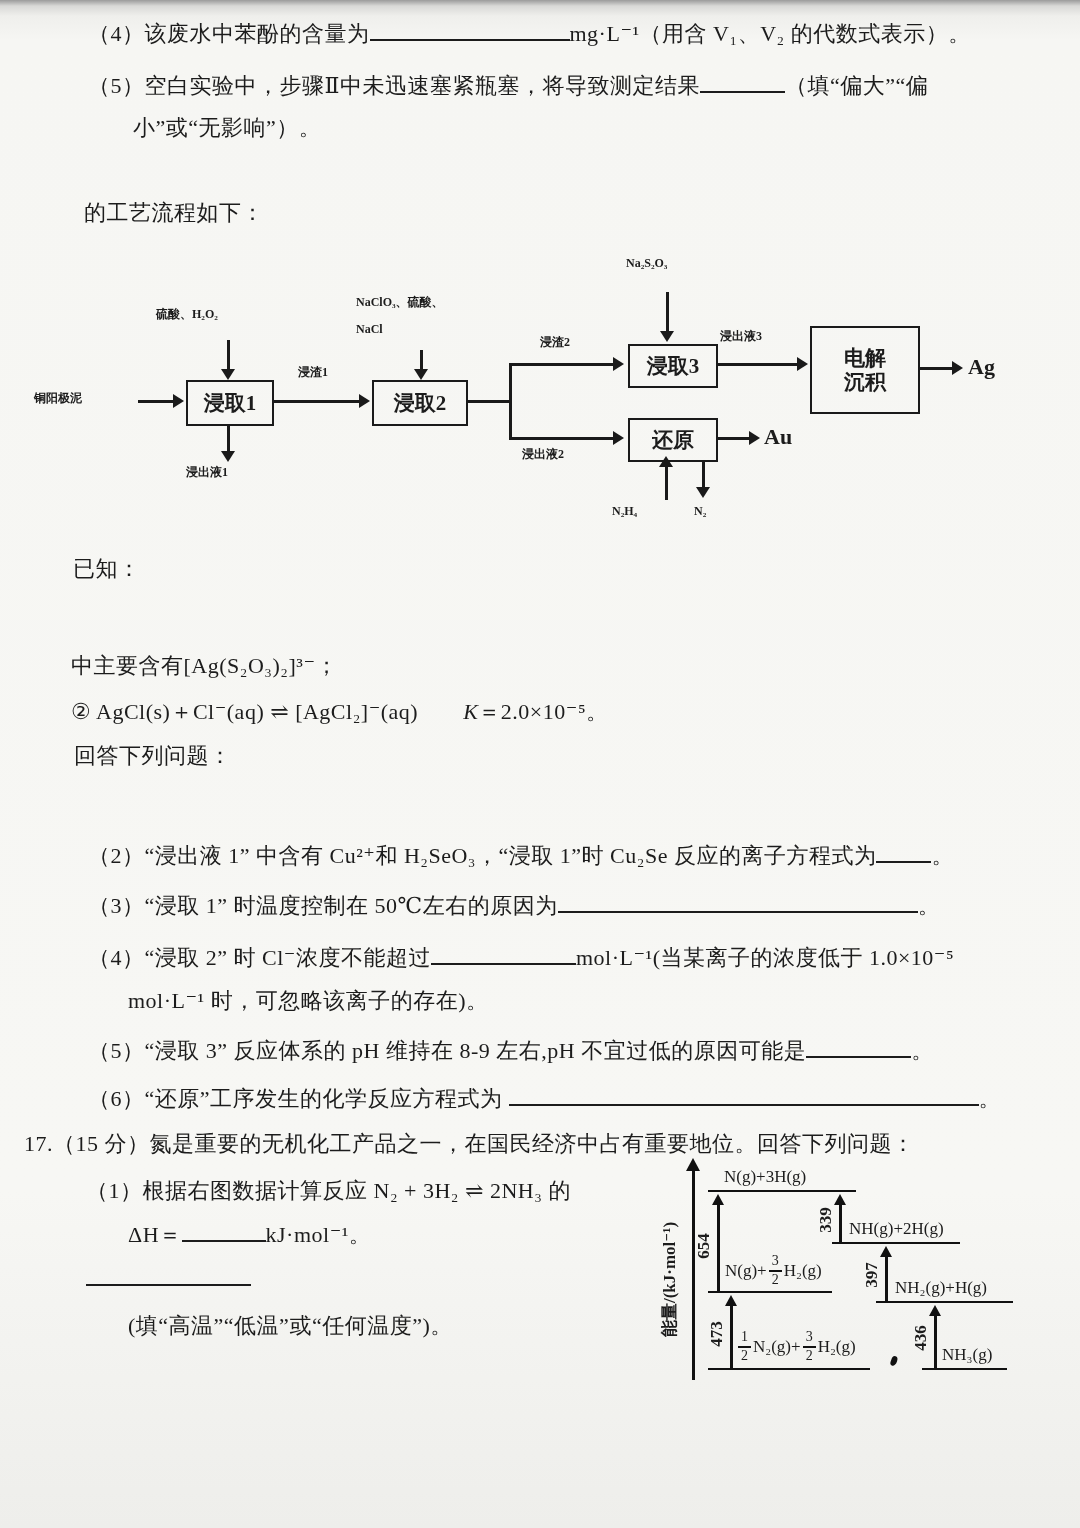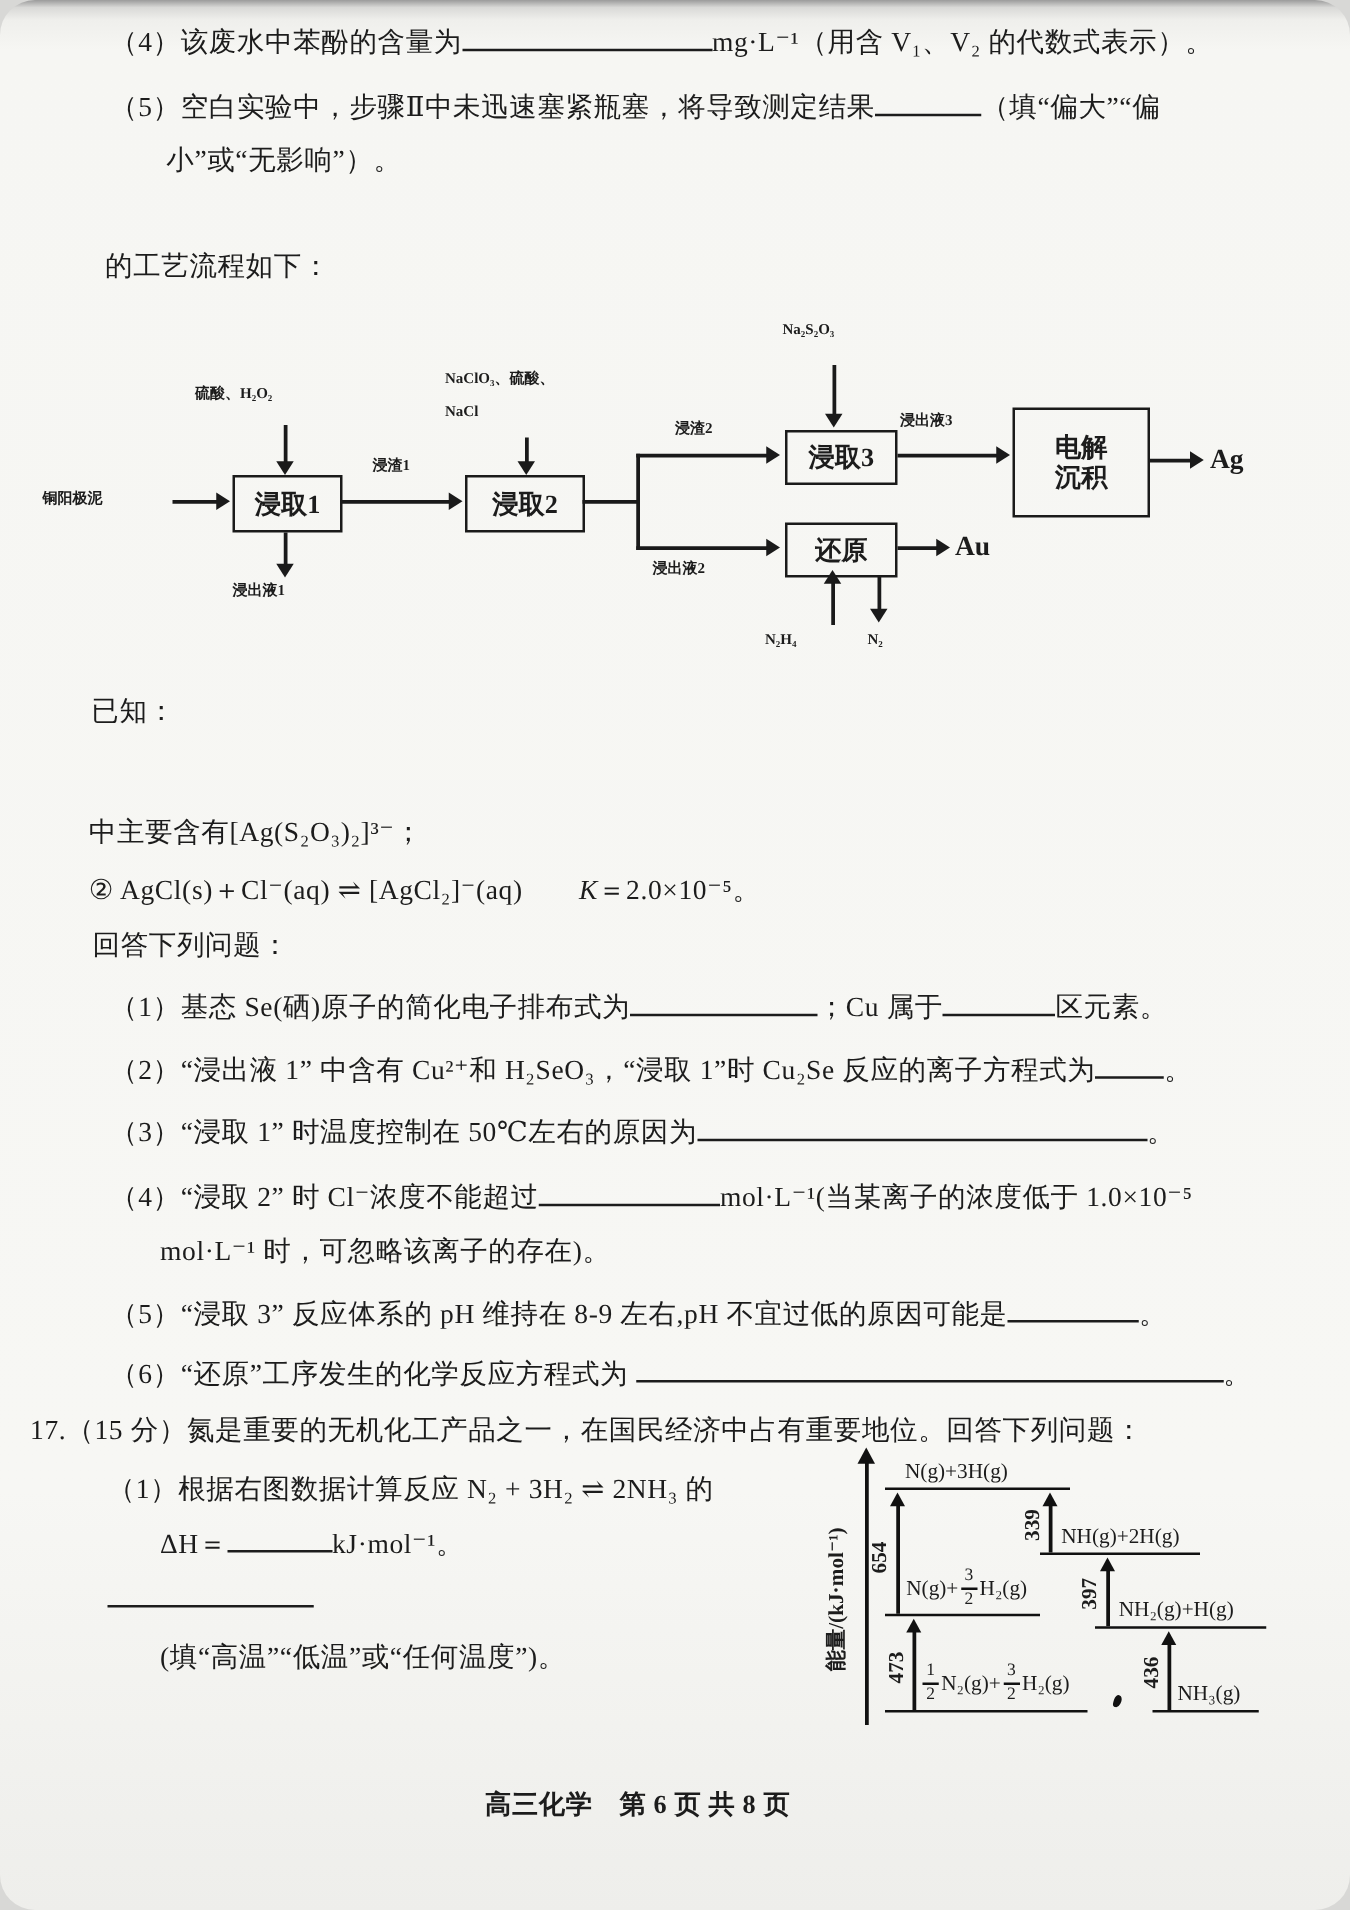--- a/index.html
+++ b/index.html
@@ -1,19 +1,19 @@
 <!DOCTYPE html>
 <html><head>
 <meta charset="utf-8">
 <style>
   html,body{margin:0;padding:0;background:#d8d8d6;}
   .page{
     position:relative;width:1080px;height:1528px;overflow:hidden;
     background:linear-gradient(180deg,#9b9b9b 0px,#d9d9d7 6px,#efefec 16px,#f6f6f3 40px,#f7f7f4 78%,#eeeeeb 100%);
-    font-family:"Liberation Serif","DejaVu Serif",serif;color:#1c1c1c;border-radius:28px;
+    font-family:"Liberation Serif","DejaVu Serif",serif;color:#1c1c1c;
   }
   .ln{position:absolute;white-space:nowrap;font-size:22px;letter-spacing:.5px;line-height:30px;}
   .ln span{vertical-align:baseline;}
   .blank{display:inline-block;height:4px;border-bottom:2px solid #1c1c1c;vertical-align:-4px;}
   .it{font-style:italic;}
   
   .fd{position:absolute;left:30px;top:250px;width:1020px;height:292px;}
   .fd .flab{position:absolute;font-weight:700;font-size:12px;white-space:nowrap;}
   .fbox{position:absolute;border:2.5px solid #1a1a1a;display:flex;flex-direction:column;align-items:center;justify-content:center;font-weight:700;font-size:21px;line-height:1.15;background:transparent;}
   .hline{position:absolute;height:2.5px;background:#1a1a1a;}
@@ -115,21 +115,20 @@
 
     <div class="vdown" style="left:672px;top:210px;height:28px"></div>
     <span class="flab" style="left:664px;top:254px">N₂</span>
   </div>
 
   <div class="ln" style="left:73px;top:554px"><span>已知：</span></div>
   <div class="ln" style="left:71px;top:651px"><span>中主要含有[Ag(S₂O₃)₂]³⁻；</span></div>
   <div class="ln" style="left:71px;top:697px"><span>② AgCl(s)＋Cl⁻(aq) ⇌ [AgCl₂]⁻(aq)　　</span><span class="it">K</span><span>＝2.0×10⁻⁵。</span></div>
   <div class="ln" style="left:74px;top:741px"><span>回答下列问题：</span></div>
 
-  <div class="ln" style="left:88px;top:791px"><span>（1）基态 Se(硒)原子的简化电子排布式为</span><span class="blank" style="width:150px"></span><span>；Cu 属于</span><span class="blank" style="width:90px"></span><span>区元素。</span></div>
 
   <div class="ln" style="left:88px;top:841px"><span>（2）“浸出液 1” 中含有 Cu²⁺和 H₂SeO₃，“浸取 1”时 Cu₂Se 反应的离子方程式为</span><span class="blank" style="width:55px"></span><span>。</span></div>
 
   <div class="ln" style="left:88px;top:891px"><span>（3）“浸取 1” 时温度控制在 50℃左右的原因为</span><span class="blank" style="width:360px"></span><span>。</span></div>
 
   <div class="ln" style="left:88px;top:943px"><span>（4）“浸取 2” 时 Cl⁻浓度不能超过</span><span class="blank" style="width:145px"></span><span>mol·L⁻¹(当某离子的浓度低于 1.0×10⁻⁵</span></div>
   <div class="ln" style="left:128px;top:986px"><span>mol·L⁻¹ 时，可忽略该离子的存在)。</span></div>
 
   <div class="ln" style="left:88px;top:1036px"><span>（5）“浸取 3” 反应体系的 pH 维持在 8-9 左右,pH 不宜过低的原因可能是</span><span class="blank" style="width:105px"></span><span>。</span></div>
 
@@ -195,15 +194,14 @@
 
     <div class="evarrow" style="left:237px;top:98px;height:45px"></div>
     <div class="evalue" style="left:204px;top:107px">397</div>
 
     <div class="evarrow" style="left:286px;top:157px;height:53px"></div>
     <div class="evalue" style="left:253px;top:170px">436</div>
 
     <div class="inkdot"></div>
   </div>
 
-  <div class="ln" style="left:388px;top:1428px;font-weight:700;font-size:21px"><span>高三化学　第 6 页 共 8 页</span></div>
 
 </div>
 
 </body></html>

